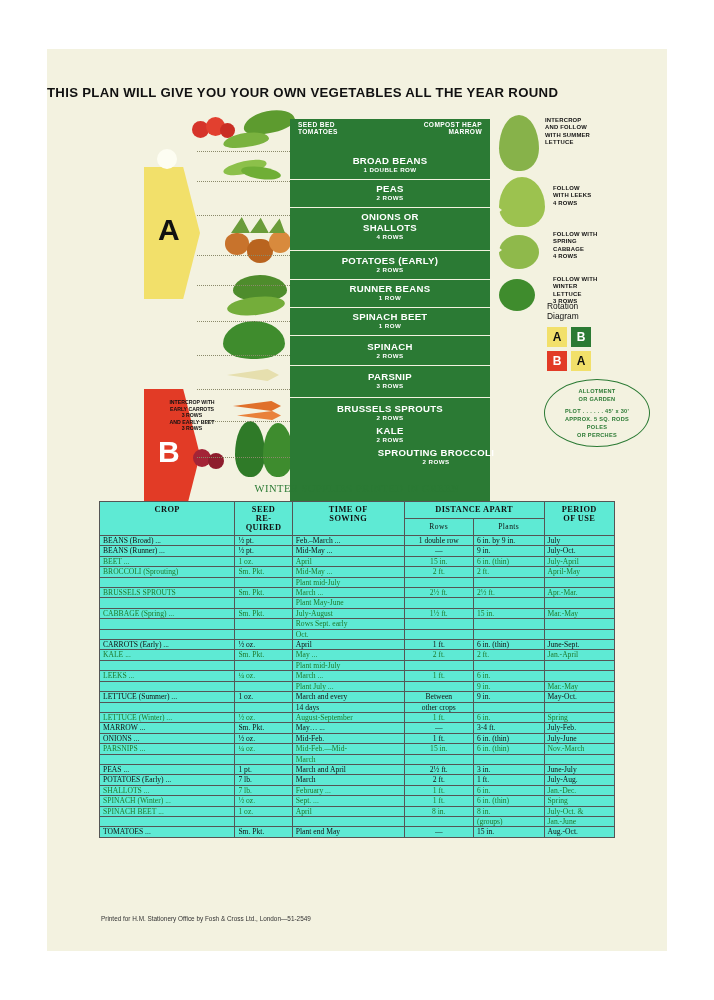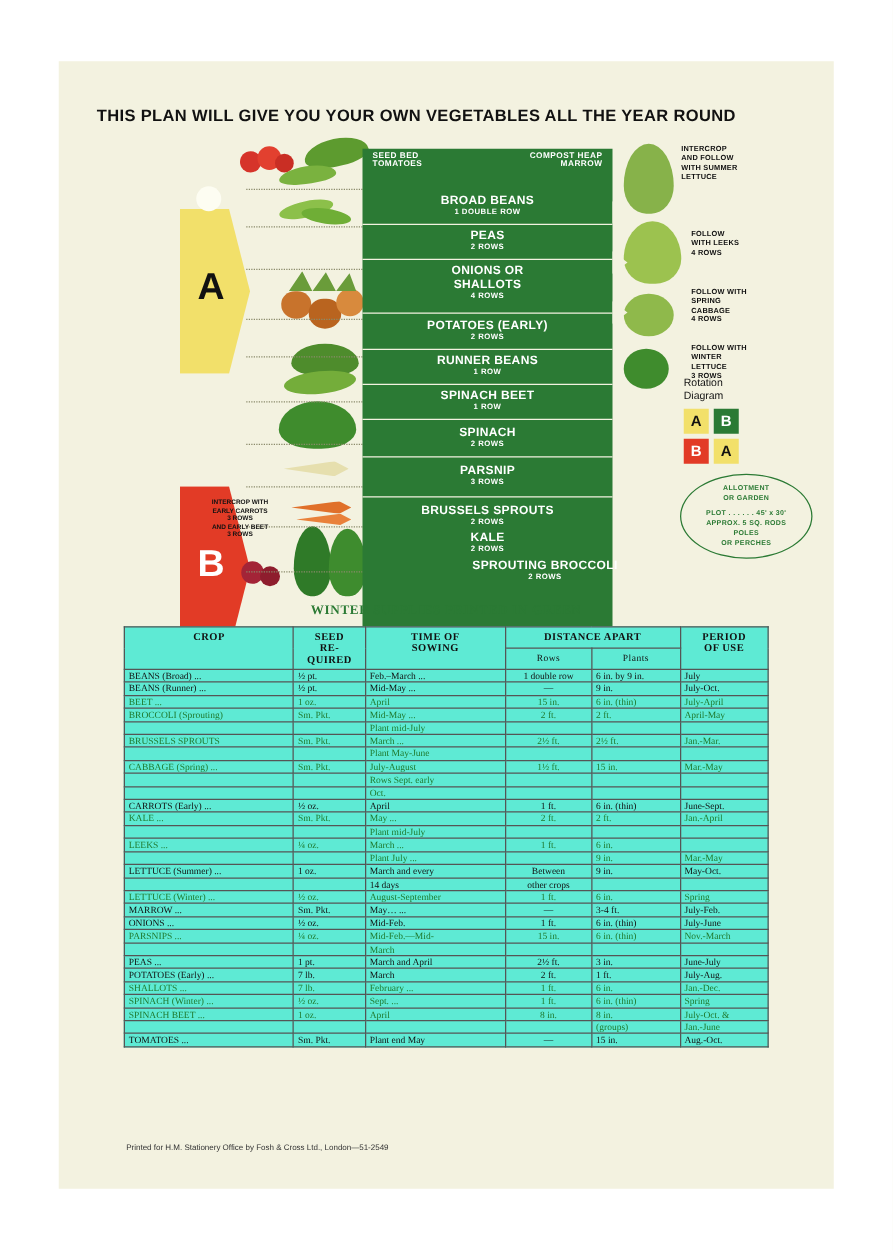--- a/index.html
+++ b/index.html
@@ -3,21 +3,21 @@
 <meta charset="utf-8">
 <style>
   html,body{margin:0;padding:0;background:#ffffff;}
   body{width:714px;height:1000px;font-family:"Liberation Sans",sans-serif;}
   .page{position:relative;width:714px;height:1000px;background:#ffffff;}
   .poster{position:absolute;left:47px;top:49px;width:620px;height:902px;background:#f3f2e0;}
   .inner{position:absolute;left:0;top:0;width:620px;height:902px;}
 
   
   .headline{
-    position:absolute;left:0;top:36px;width:572px;text-align:center;
+    position:absolute;left:0;top:36px;width:572px;text-align:left;
     font-family:"Liberation Sans",sans-serif;font-weight:bold;font-size:13.2px;
     letter-spacing:0.3px;color:#111;
   }
 
   
   .chart{position:absolute;left:243px;top:70px;width:200px;height:407px;background:#2b7a34;}
   .chart .band{
     position:absolute;left:0;width:200px;color:#ffffff;text-align:center;
     font-weight:bold;letter-spacing:.3px;
   }
@@ -58,21 +58,21 @@
         display:flex;flex-direction:column;align-items:center;justify-content:center;text-align:center;}
   .oval div{font-size:5.6px;line-height:8px;color:#2b7a34;font-weight:bold;letter-spacing:.3px;}
 
   
   .icnote{position:absolute;left:106px;top:350px;width:78px;text-align:center;font-size:5.2px;line-height:6.6px;font-weight:bold;color:#111;}
 
   
   .tabletitle{position:absolute;left:0;top:412px;width:620px;text-align:center;font-family:"Liberation Serif",serif;
     font-size:15px;letter-spacing:.8px;color:#111;}
   .tablesub{position:absolute;left:0;top:434px;width:620px;text-align:center;font-family:"Liberation Serif",serif;
-    font-size:10.5px;letter-spacing:.5px;color:#2b7a34;font-weight:bold;}
+    font-size:10.5px;letter-spacing:.5px;color:#2b7a34;font-weight:normal;}
 
   table.plant{position:absolute;left:52px;top:452px;width:516px;border-collapse:collapse;
       font-family:"Liberation Serif",serif;font-size:7.6px;color:#111;background:#5eead4;}
   table.plant th,table.plant td{border:1px solid #555;padding:0 3px;vertical-align:top;}
   table.plant thead th{text-align:center;font-weight:bold;font-size:8.4px;letter-spacing:.4px;padding:3px 2px;}
   table.plant td{height:9.4px;line-height:9.4px;}
   .c-crop{width:140px;}
   .c-seed{width:54px;text-align:left;}
   .c-sow{width:120px;}
   .c-rows{width:70px;text-align:center;}
@@ -347,21 +347,21 @@
               <td class="c-rows g"></td>
               <td class="c-plants g"></td>
               <td class="c-use g"></td>
             </tr>
             <tr>
               <td class="c-crop cropcell g">BRUSSELS   SPROUTS</td>
               <td class="c-seed g">Sm. Pkt.</td>
               <td class="c-sow g">March        ...</td>
               <td class="c-rows g">2½ ft.</td>
               <td class="c-plants g">2½ ft.</td>
-              <td class="c-use g">Jan.-Mar.</td>
+              <td class="c-use g">Apr.-Mar.</td>
             </tr>
             <tr>
               <td class="c-crop cropcell g"></td>
               <td class="c-seed g"></td>
               <td class="c-sow g">Plant May-June</td>
               <td class="c-rows g"></td>
               <td class="c-plants g"></td>
               <td class="c-use g"></td>
             </tr>
             <tr>

